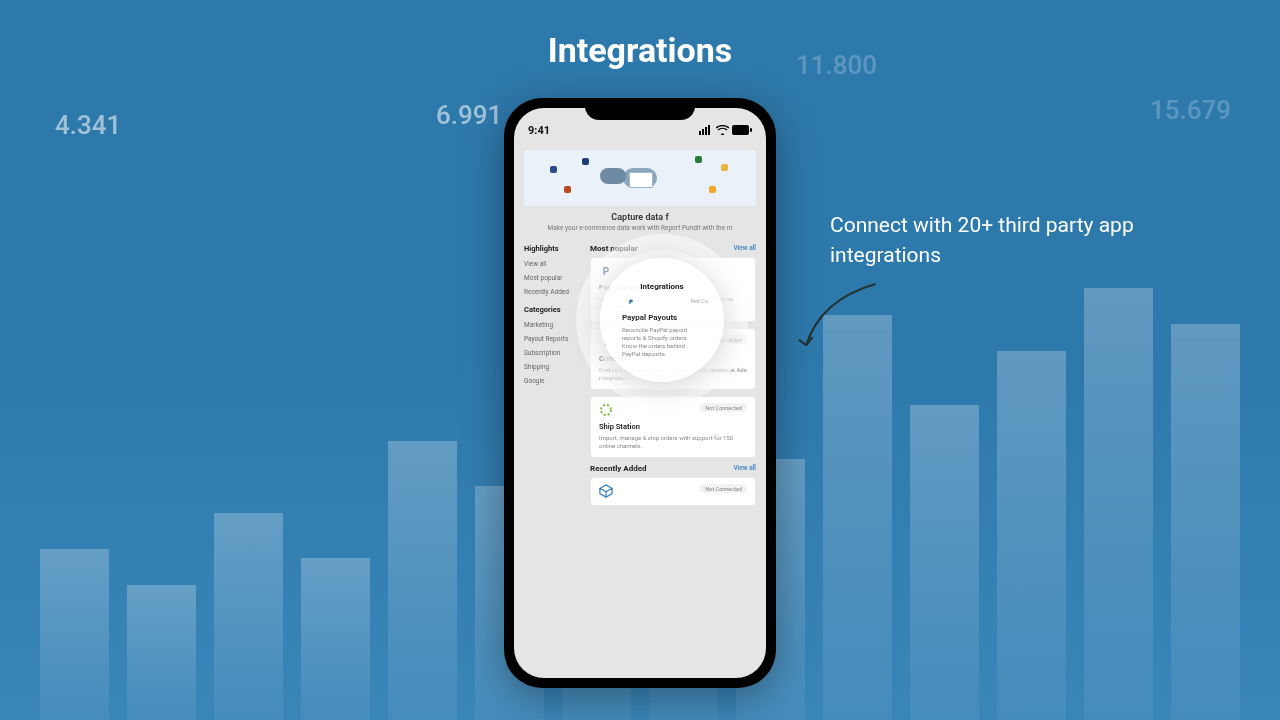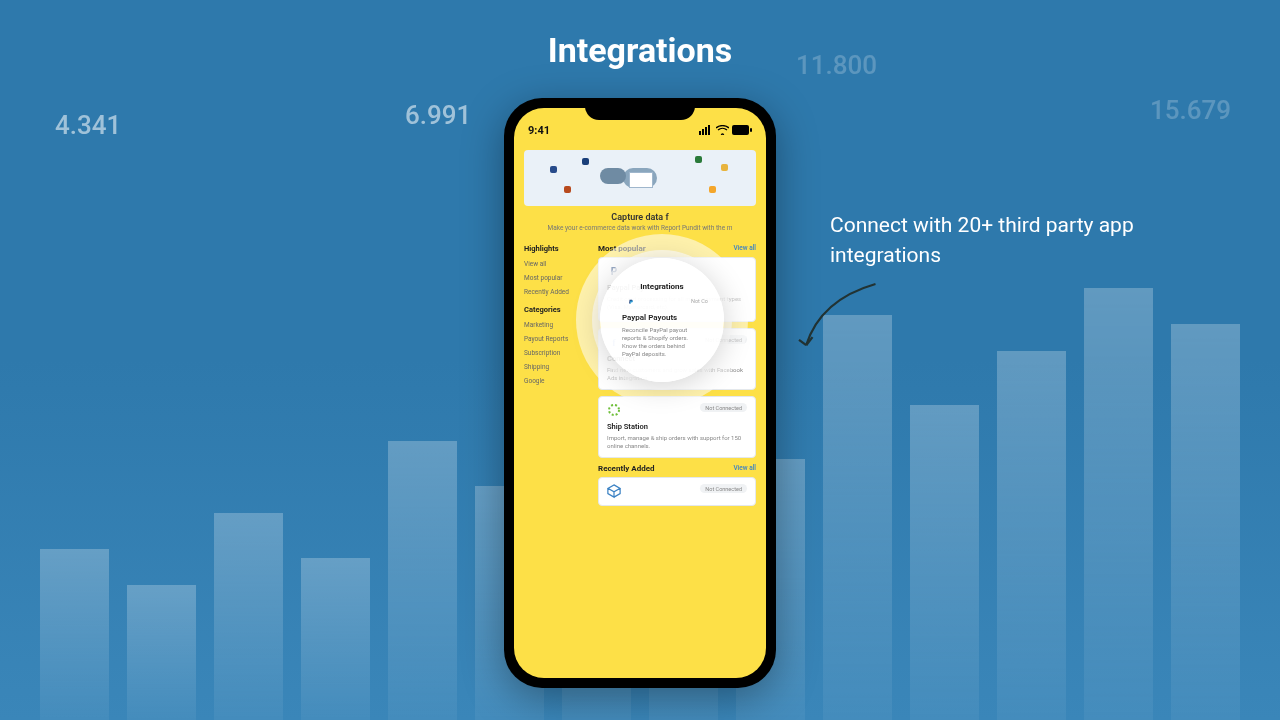--- a/index.html
+++ b/index.html
@@ -6,41 +6,41 @@
   .stage{position:relative;width:1280px;height:720px;background:linear-gradient(180deg,#2e79ac 0%,#2e79ac 50%,#3a86b9 100%);}
   
   .bg-bars{position:absolute;left:0;right:0;bottom:0;height:450px;display:flex;align-items:flex-end;gap:18px;padding:0 40px;opacity:.35;}
   .bg-bars span{flex:1;background:linear-gradient(180deg,rgba(255,255,255,.7),rgba(255,255,255,.15));}
   .bg-num{position:absolute;color:rgba(255,255,255,.55);font-size:26px;font-weight:500;}
   .stage .title{position:absolute;top:30px;left:0;right:0;text-align:center;color:#fff;font-size:34px;font-weight:700;}
   .callout{position:absolute;left:830px;top:210px;color:#fff;font-size:21px;line-height:1.45;max-width:330px;}
   .arrow{position:absolute;left:790px;top:275px;width:90px;height:90px;}
   
   .phone{position:absolute;left:504px;top:98px;width:272px;height:590px;border-radius:38px;background:#000;box-shadow:0 10px 40px rgba(0,0,0,.35);}
-  .phone-inner{position:absolute;left:10px;right:10px;top:10px;bottom:10px;border-radius:30px;background:#fde047;overflow:hidden;}
+  .phone-inner{position:absolute;left:10px;right:10px;top:10px;bottom:10px;border-radius:30px;background:#e5e5e5;overflow:hidden;}
   .notch{position:absolute;top:0;left:50%;transform:translateX(-50%);width:110px;height:22px;background:#000;border-radius:0 0 14px 14px;z-index:20;}
   .status{display:flex;justify-content:space-between;align-items:center;padding:10px 14px 0 14px;height:24px;font-size:11px;font-weight:700;color:#111;}
   .status .right{display:flex;gap:3px;align-items:center;}
   .appbar{display:flex;align-items:center;justify-content:space-between;padding:6px 10px;border-bottom:1px solid #eef0f2;}
   .appbar .brand{display:flex;align-items:center;gap:5px;font-size:9px;font-weight:600;color:#222;}
   .appbar .brand .logo{width:12px;height:12px;background:linear-gradient(135deg,#2b6fb3,#5aa0e0);border-radius:2px;}
   .appbar .ractions{display:flex;gap:8px;align-items:center;}
   .chat-ic{color:#3b82c4;}
   .ham{display:flex;flex-direction:column;gap:2px;}
   .ham span{display:block;width:11px;height:1.5px;background:#777;border-radius:1px;}
   .scroll{height:calc(100% - 24px - 34px);overflow:hidden;}
   
   .hero{margin:8px 10px 6px 10px;height:56px;border-radius:4px;background:#eaf1f8;display:flex;align-items:center;justify-content:center;position:relative;}
   .hero .cloud{width:34px;height:20px;background:#8aa6bd;border-radius:10px;position:relative;}
   .hero .cloud2{position:absolute;width:26px;height:16px;background:#6f8ba3;border-radius:10px;left:calc(50% - 40px);top:18px;}
   .hero .laptop{position:absolute;width:22px;height:14px;background:#fff;border:1px solid #9fb6cc;left:calc(50% - 11px);top:22px;}
   .tiny-dot{position:absolute;width:7px;height:7px;border-radius:2px;}
   .hero-capt{text-align:center;font-size:9px;color:#333;font-weight:600;margin-top:2px;}
   .hero-sub{font-size:6.5px;color:#777;text-align:center;padding:2px 20px 6px 20px;}
-  .cols{display:flex;padding:0 10px;gap:10px;}
+  .cols{display:flex;padding:0 10px;gap:2px;}
   .side{width:64px;flex-shrink:0;}
   .side h6{font-size:7.5px;font-weight:700;color:#222;margin:6px 0 4px 0;}
   .side .it{font-size:6.5px;color:#666;padding:3px 0;}
   .main{flex:1;}
   .main h6{font-size:8px;font-weight:700;color:#222;margin:6px 0 4px 0;display:flex;justify-content:space-between;}
   .main h6 .va{font-size:6.5px;color:#3b82c4;font-weight:500;}
   .card{border:1px solid #e4e8ec;border-radius:4px;padding:6px 8px 7px 8px;margin-bottom:6px;background:#fff;}
   .card .row1{display:flex;justify-content:space-between;align-items:flex-start;}
   .pill{font-size:5.5px;padding:1.5px 5px;border-radius:7px;background:#f0f2f4;color:#888;}
   .pill.ok{background:#e3f7e8;color:#2fa656;}
@@ -73,21 +73,21 @@
     <span style="height:44%"></span>
       <span style="height:74%"></span>
       <span style="height:58%"></span>
     <span style="height:90%"></span>
       <span style="height:70%"></span>
       <span style="height:82%"></span>
     <span style="height:96%"></span>
       <span style="height:88%"></span>
   </div>
   <div class="bg-num" style="left:55px;top:110px">4.341</div>
-  <div class="bg-num" style="left:405px;top:100px">6.991</div>
+  <div class="bg-num" style="left:436px;top:100px">6.991</div>
   <div class="bg-num" style="left:796px;top:50px;opacity:.4">11.800</div>
   <div class="bg-num" style="left:1150px;top:95px;opacity:.4">15.679</div>
 
   <div class="title">Integrations</div>
 
   <div class="callout">Connect with 20+ third party app integrations</div>
   <svg class="arrow" viewBox="0 0 100 100">
     <path d="M95 10 C 60 20, 30 40, 18 78" fill="none" stroke="#233" stroke-width="2.5"></path>
     <path d="M18 78 l -8 -6 M18 78 l 7 -9" fill="none" stroke="#233" stroke-width="2.5"></path>
   </svg>

